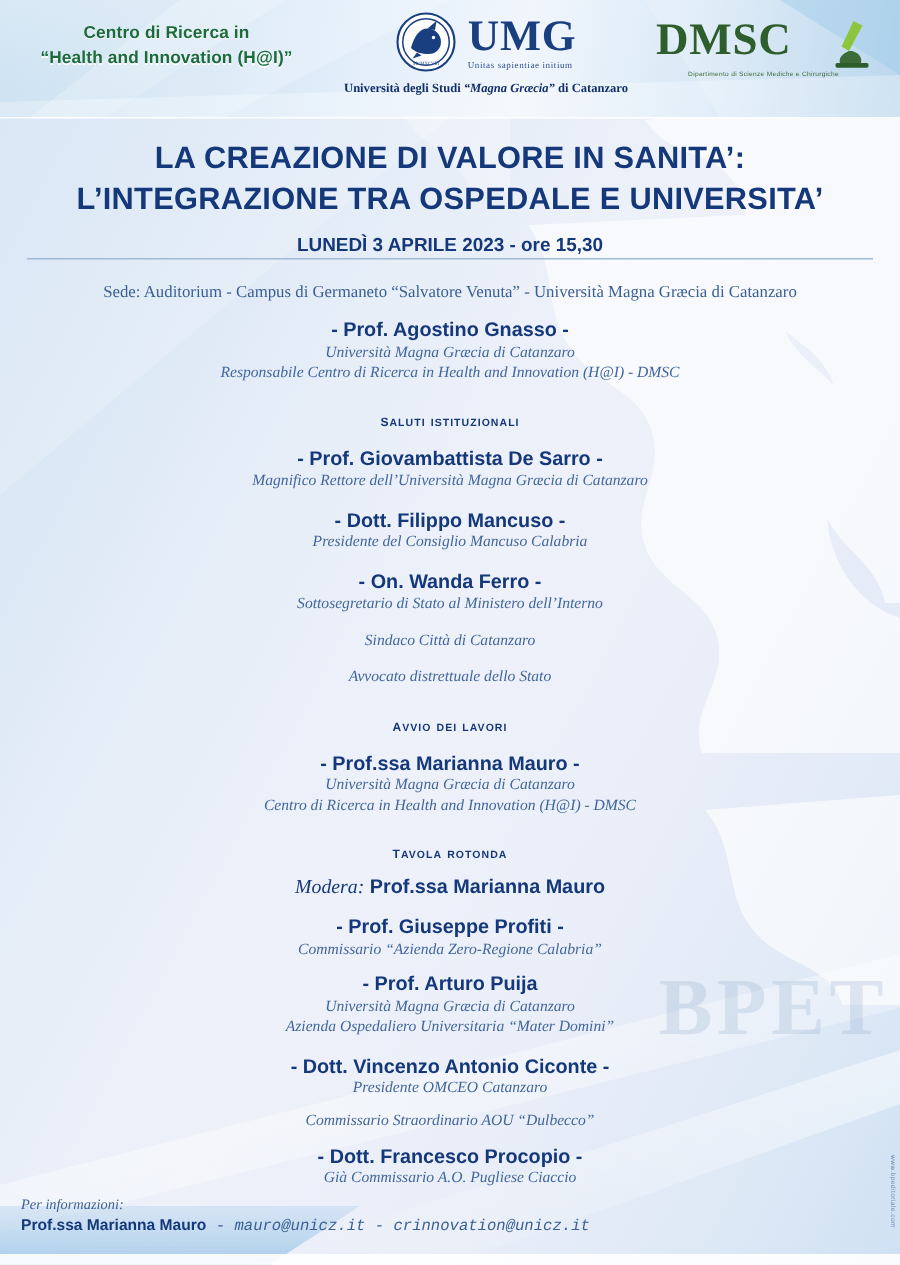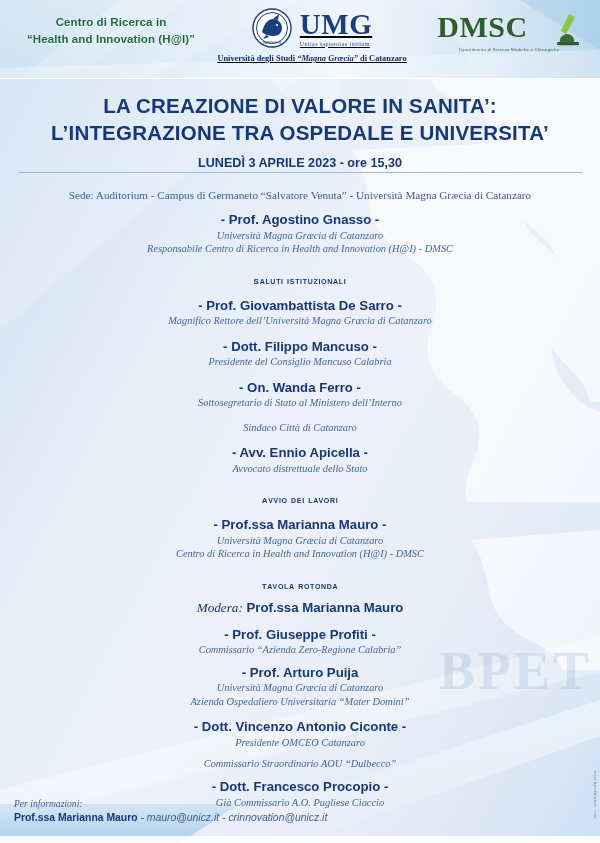--- a/index.html
+++ b/index.html
@@ -69,25 +69,24 @@
     color: #1d6b3a;
     font-weight: bold;
     font-size: 11.5px;
     line-height: 1.45;
     letter-spacing: .1px;
     text-shadow: 0 1px 0 rgba(255,255,255,.85);
   }
 
   .umg-block {
     position: absolute;
-    left: 206px;
+    left: 218px;
     top: 8px;
     width: 212px;
     text-align: center;
-    text-decoration: underline;
   }
   .umg-row {
     display: flex;
     align-items: center;
     justify-content: center;
     gap: 8px;
   }
   .umg-seal {
     width: 40px;
     height: 40px;
@@ -238,21 +237,21 @@
     line-height: 1.35;
   }
   .footer-lbl {
     font-family: "Liberation Serif", serif;
     font-style: italic;
     font-size: 9.6px;
     color: #3a5f93;
   }
   .footer-line { font-size: 10.4px; font-weight: bold; }
   .footer-line .mail {
-    font-family: Liberation Sans, sans-serif;
+    font-family: Liberation Mono, monospace;
     font-style: italic;
     font-weight: normal;
     color: #3a5f93;
     margin-top: 24px;
   }
 
   .side-credit {
     position: absolute;
     right: 2px;
     bottom: 24px;
@@ -408,21 +407,20 @@
       <div class="person-role">Presidente del Consiglio Mancuso Calabria</div>
     </div>
     <div class="person">
       <div class="person-name">- On. Wanda Ferro -</div>
       <div class="person-role">Sottosegretario di Stato al Ministero dell’Interno</div>
     </div>
     <div class="person">
       <div class="person-role">Sindaco Città di Catanzaro</div>
     </div>
     <div class="person">
-      <div class="person-name">- Avv. Ennio Apicella -</div>
       <div class="person-role">Avvocato distrettuale dello Stato</div>
     </div>
 
     <div class="section-head">Avvio dei lavori</div>
     <div class="person">
       <div class="person-name">- Prof.ssa Marianna Mauro -</div>
       <div class="person-role">Università Magna Græcia di Catanzaro</div>
       <div class="person-role">Centro di Ricerca in Health and Innovation (H@I) - DMSC</div>
     </div>
 

